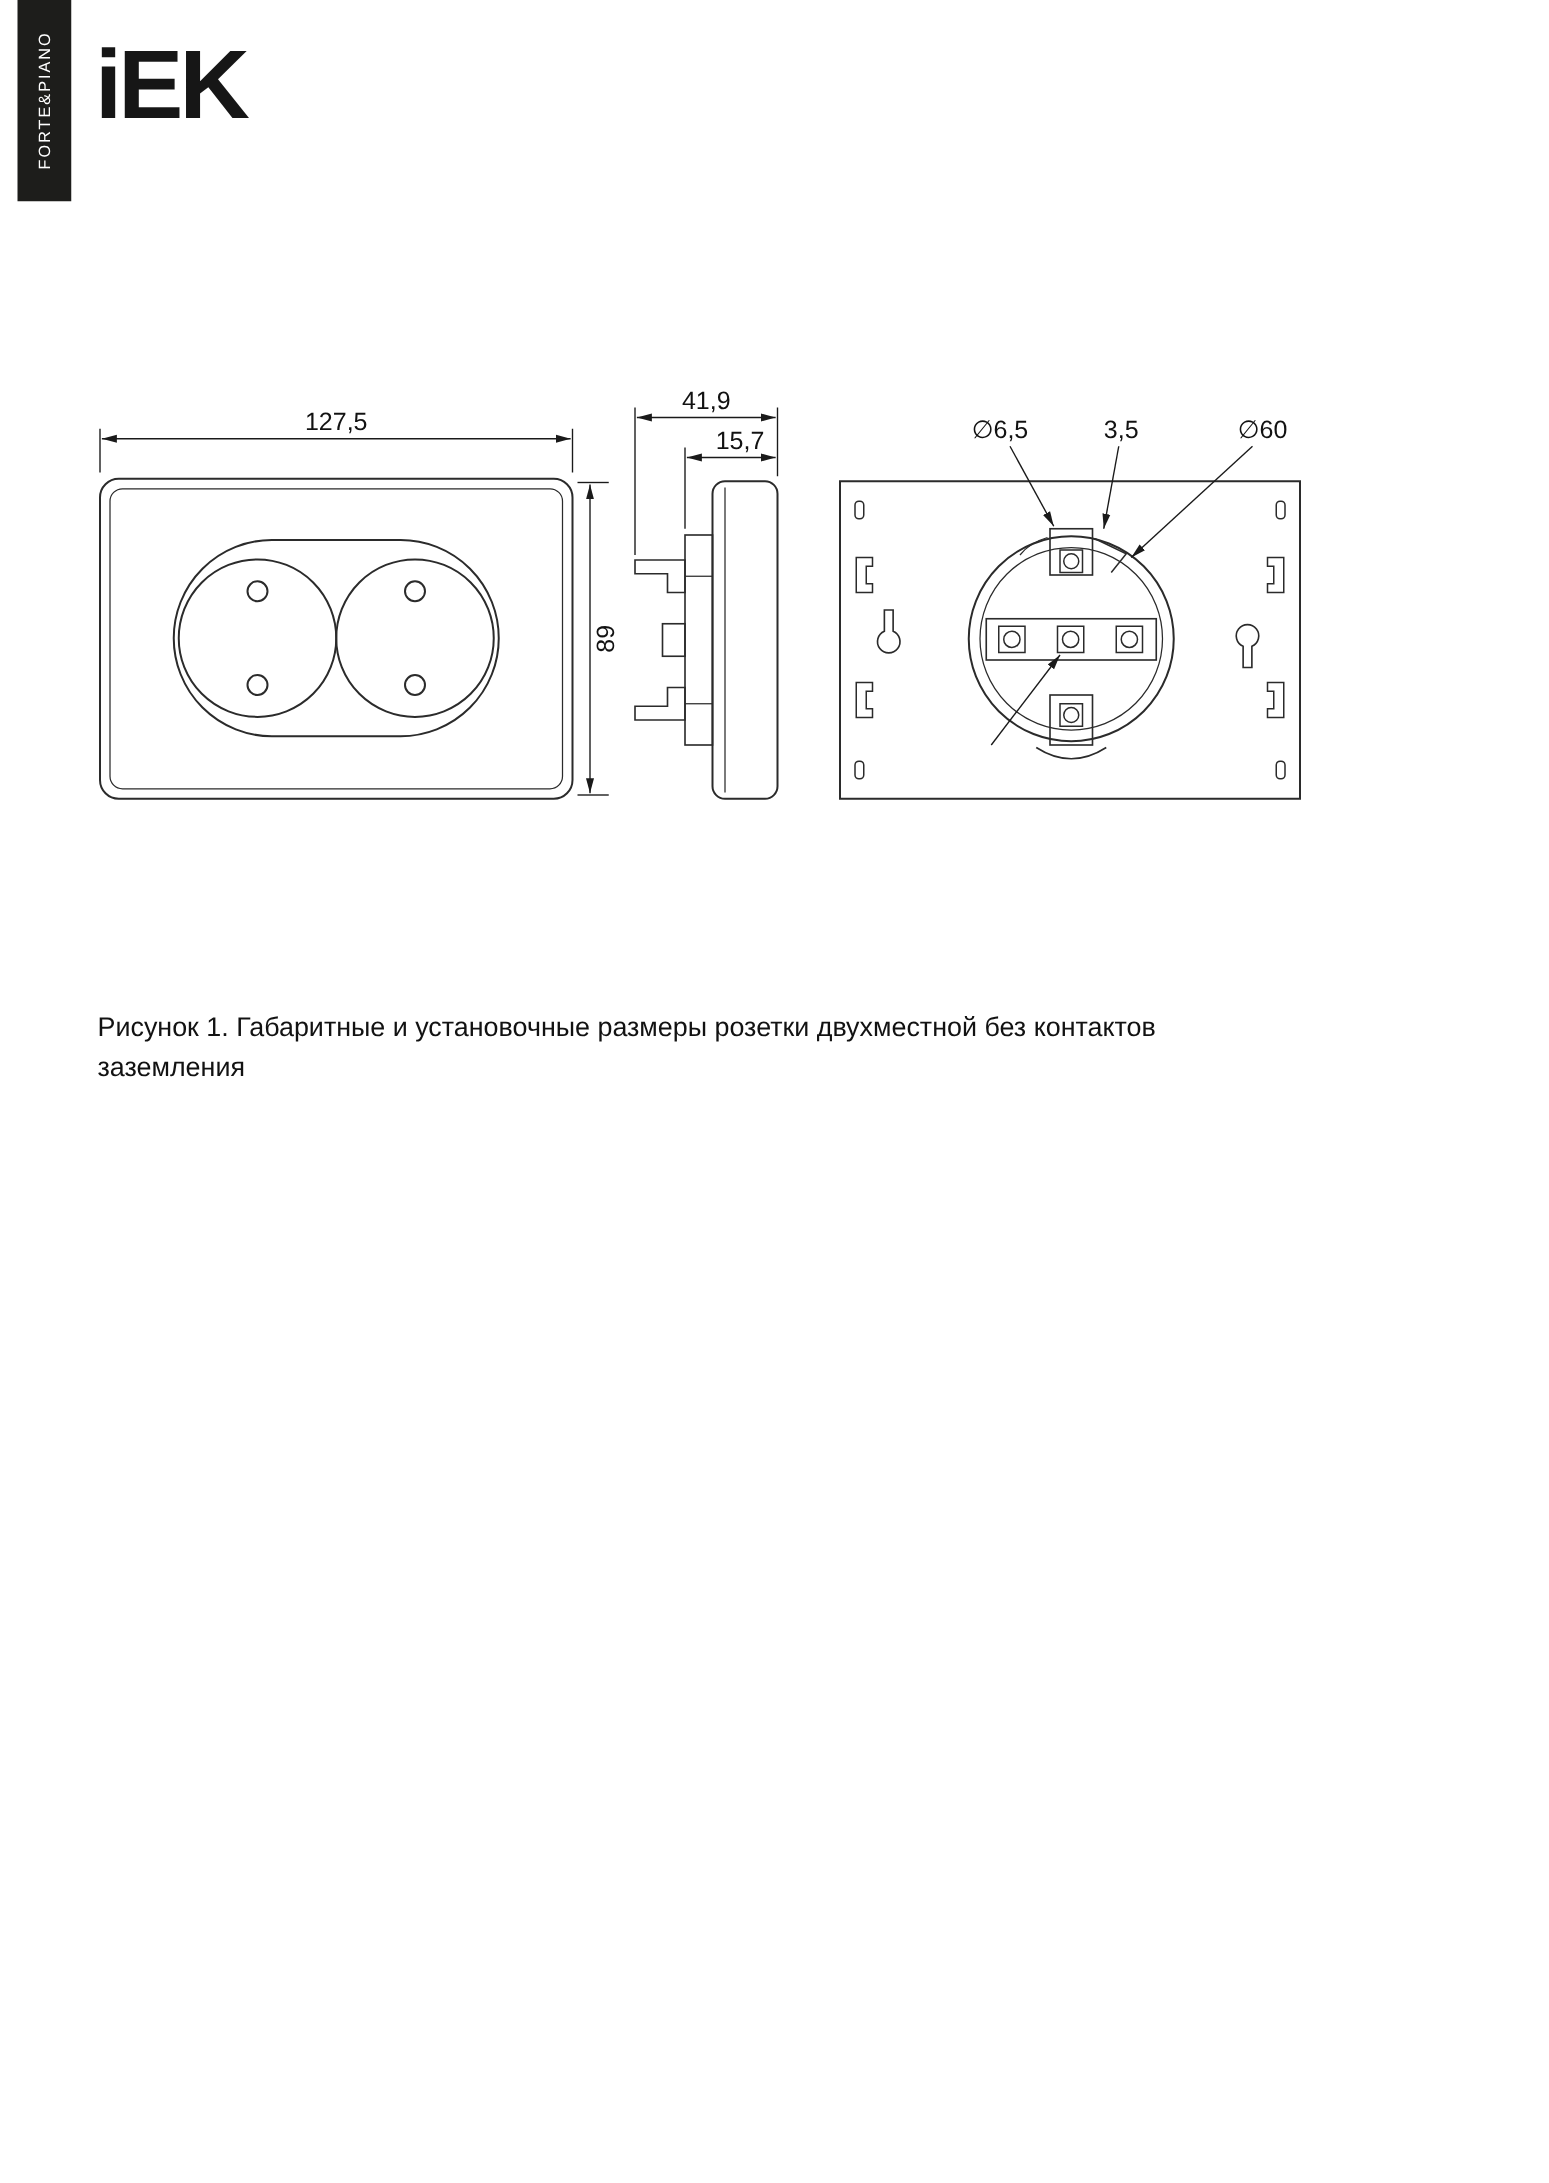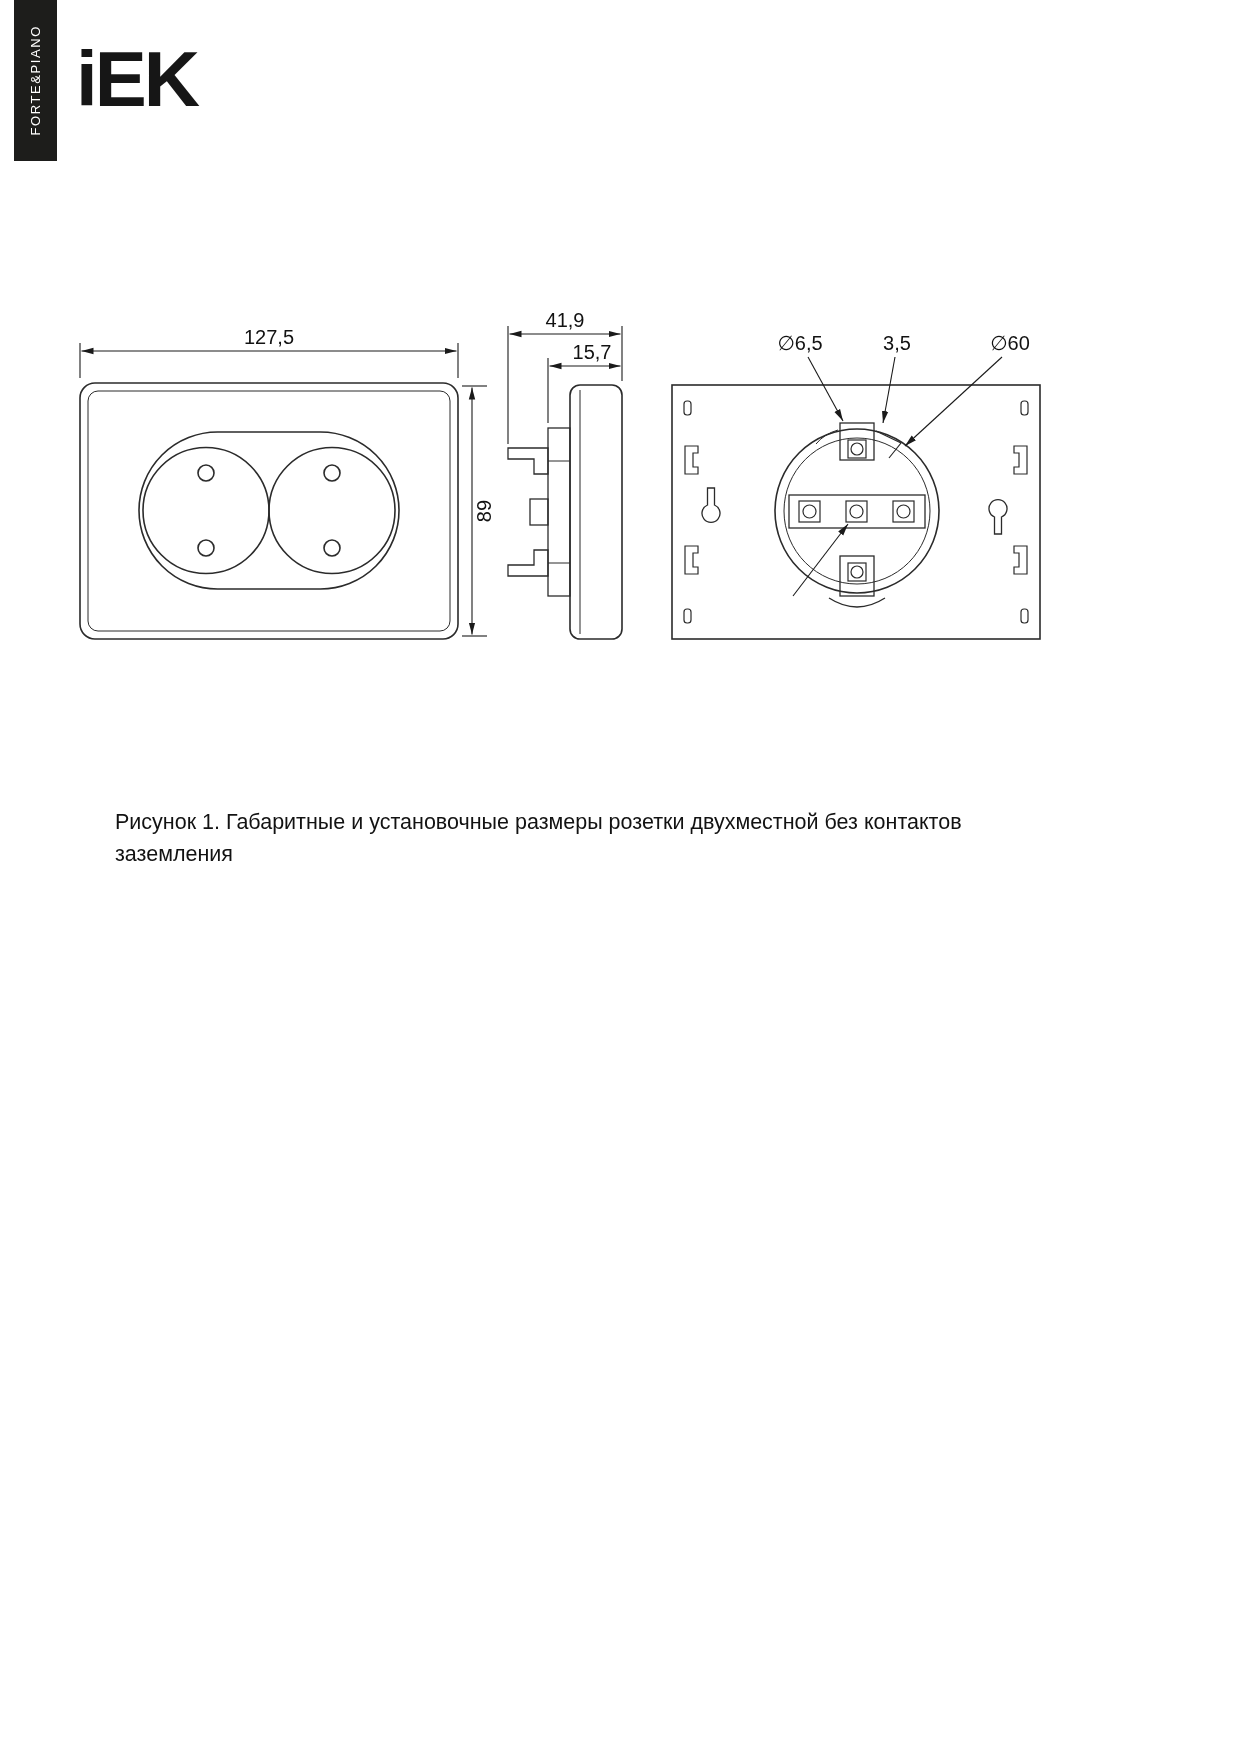--- a/index.html
+++ b/index.html
@@ -25,39 +25,38 @@
     color:#ffffff;
     font-size:13px;
     font-weight:500;
     letter-spacing:1.6px;
     writing-mode:vertical-rl;
     transform:rotate(180deg);
     white-space:nowrap;
   }
   .logo {
     position:absolute;
-    left:76px; top:40px;
+    left:76px; top:28px;
     font-size:78px;
     font-weight:bold;
     letter-spacing:-3px;
     color:#161616;
     line-height:1;
   }
   .drawing-svg {
     position:absolute;
     left:0; top:0;
   }
   .caption {
     position:absolute;
     left:78px; top:806px;
     width:880px;
     font-size:21.5px;
     line-height:1.5;
     color:#121212;
-    margin-left:37px;
   }
   .dim-text {
     font-size:20px;
     fill:#121212;
     font-family:"Liberation Sans", sans-serif;
   }
 </style>
 </head>
 <body>
 

